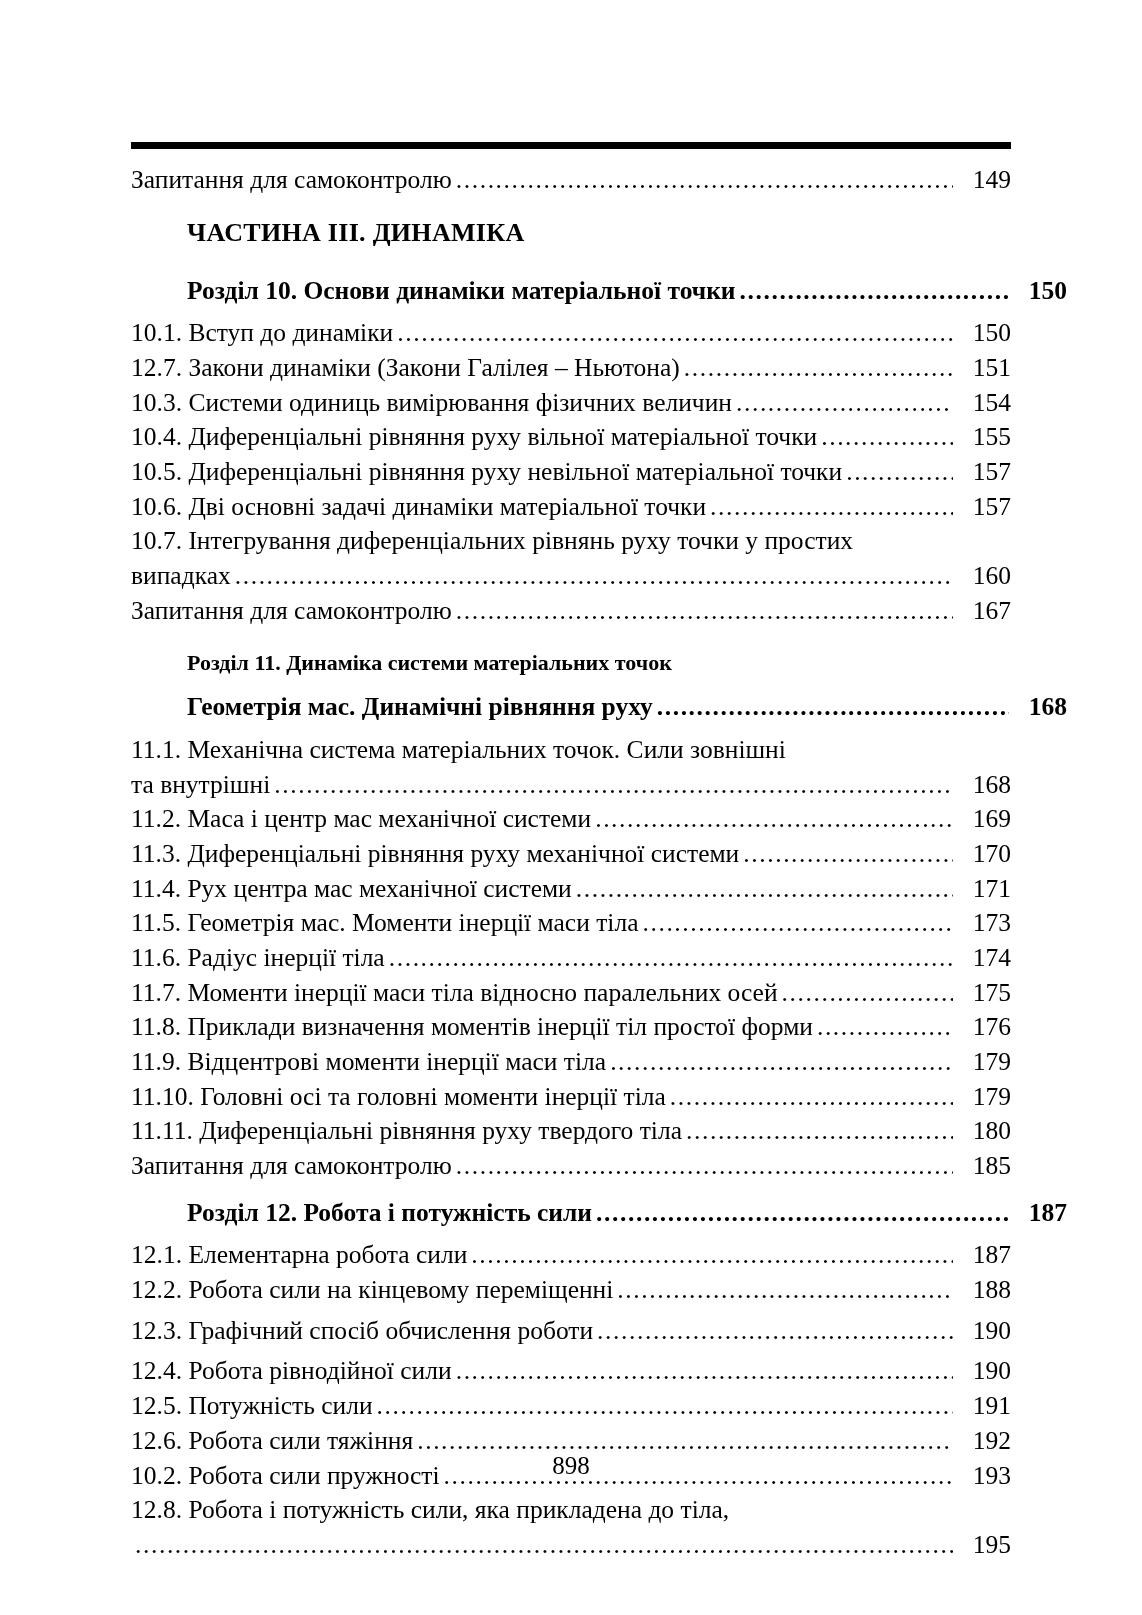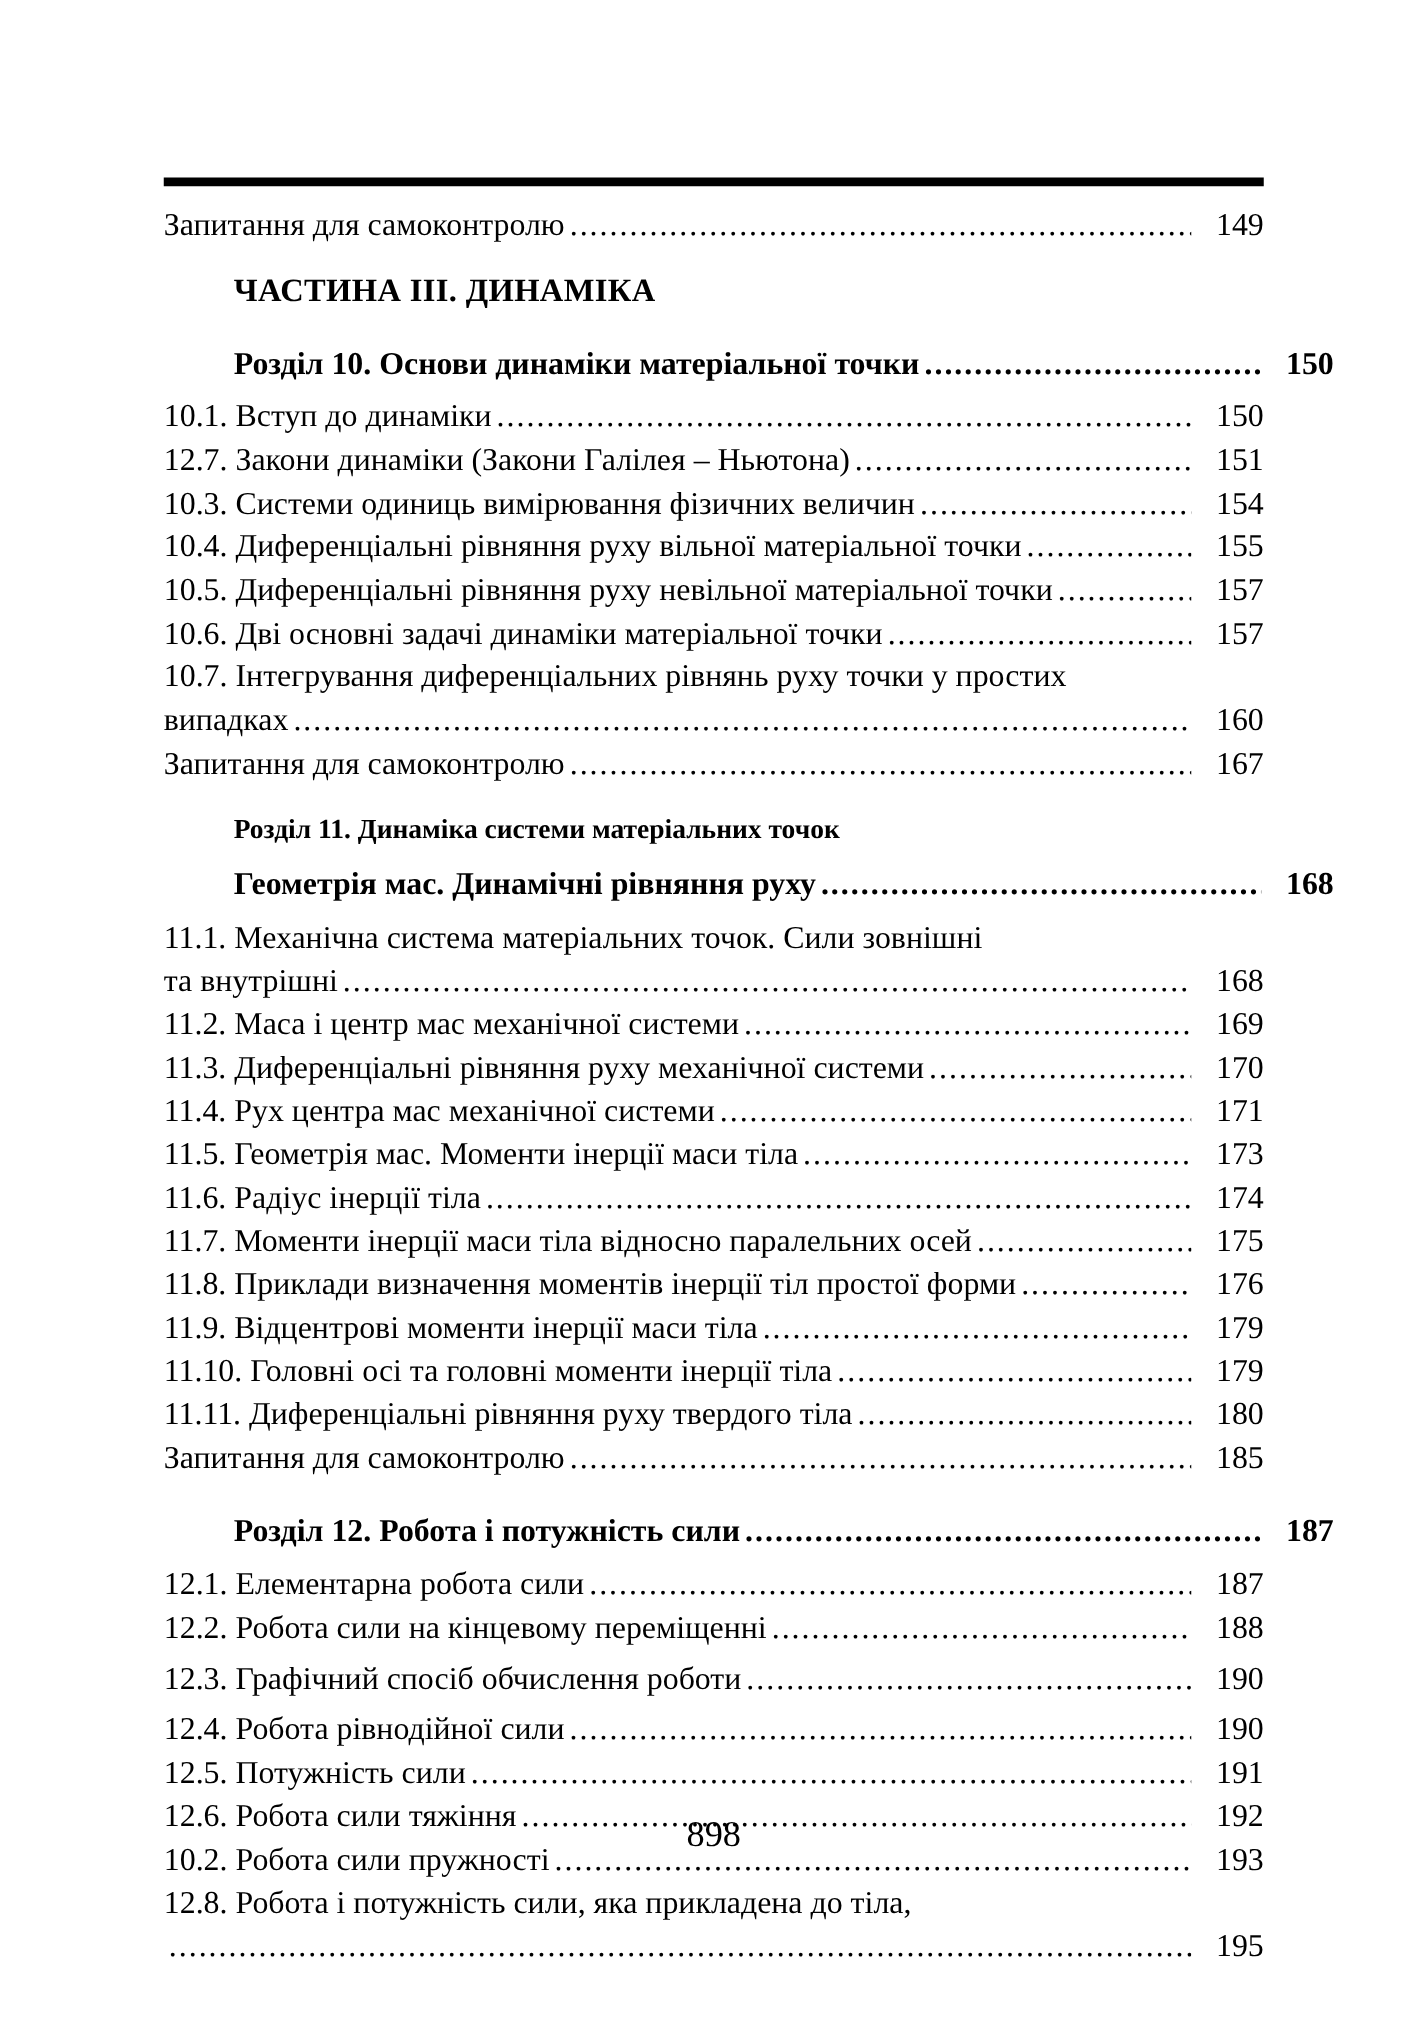--- a/index.html
+++ b/index.html
@@ -69,21 +69,21 @@
     min-width: 56px;
   }
 
   
   .entry { font-weight: normal; }
 
   
   .chapter {
     font-weight: bold;
     padding-left: 56px;
-    margin-top: 24px;
+    margin-top: 12px;
     margin-bottom: 8px;
   }
   .chapter .leader { letter-spacing: 1.6px; }
 
   
   .part-title {
     font-weight: bold;
     font-size: 26px;
     padding-left: 56px;
     margin-top: 20px;
@@ -109,21 +109,21 @@
   }
 
   .gap-sm { height: 6px; }
 
   .footer-pageno {
     position: absolute;
     left: 0;
     top: 1452px;
     width: 1142px;
     text-align: center;
-    font-size: 29px;
+    font-size: 25px;
     font-family: "Liberation Serif", "DejaVu Serif", serif;
   }
 </style>
 </head>
 <body>
 
 <div class="page">
 
   <div class="header-rule"></div>
 

